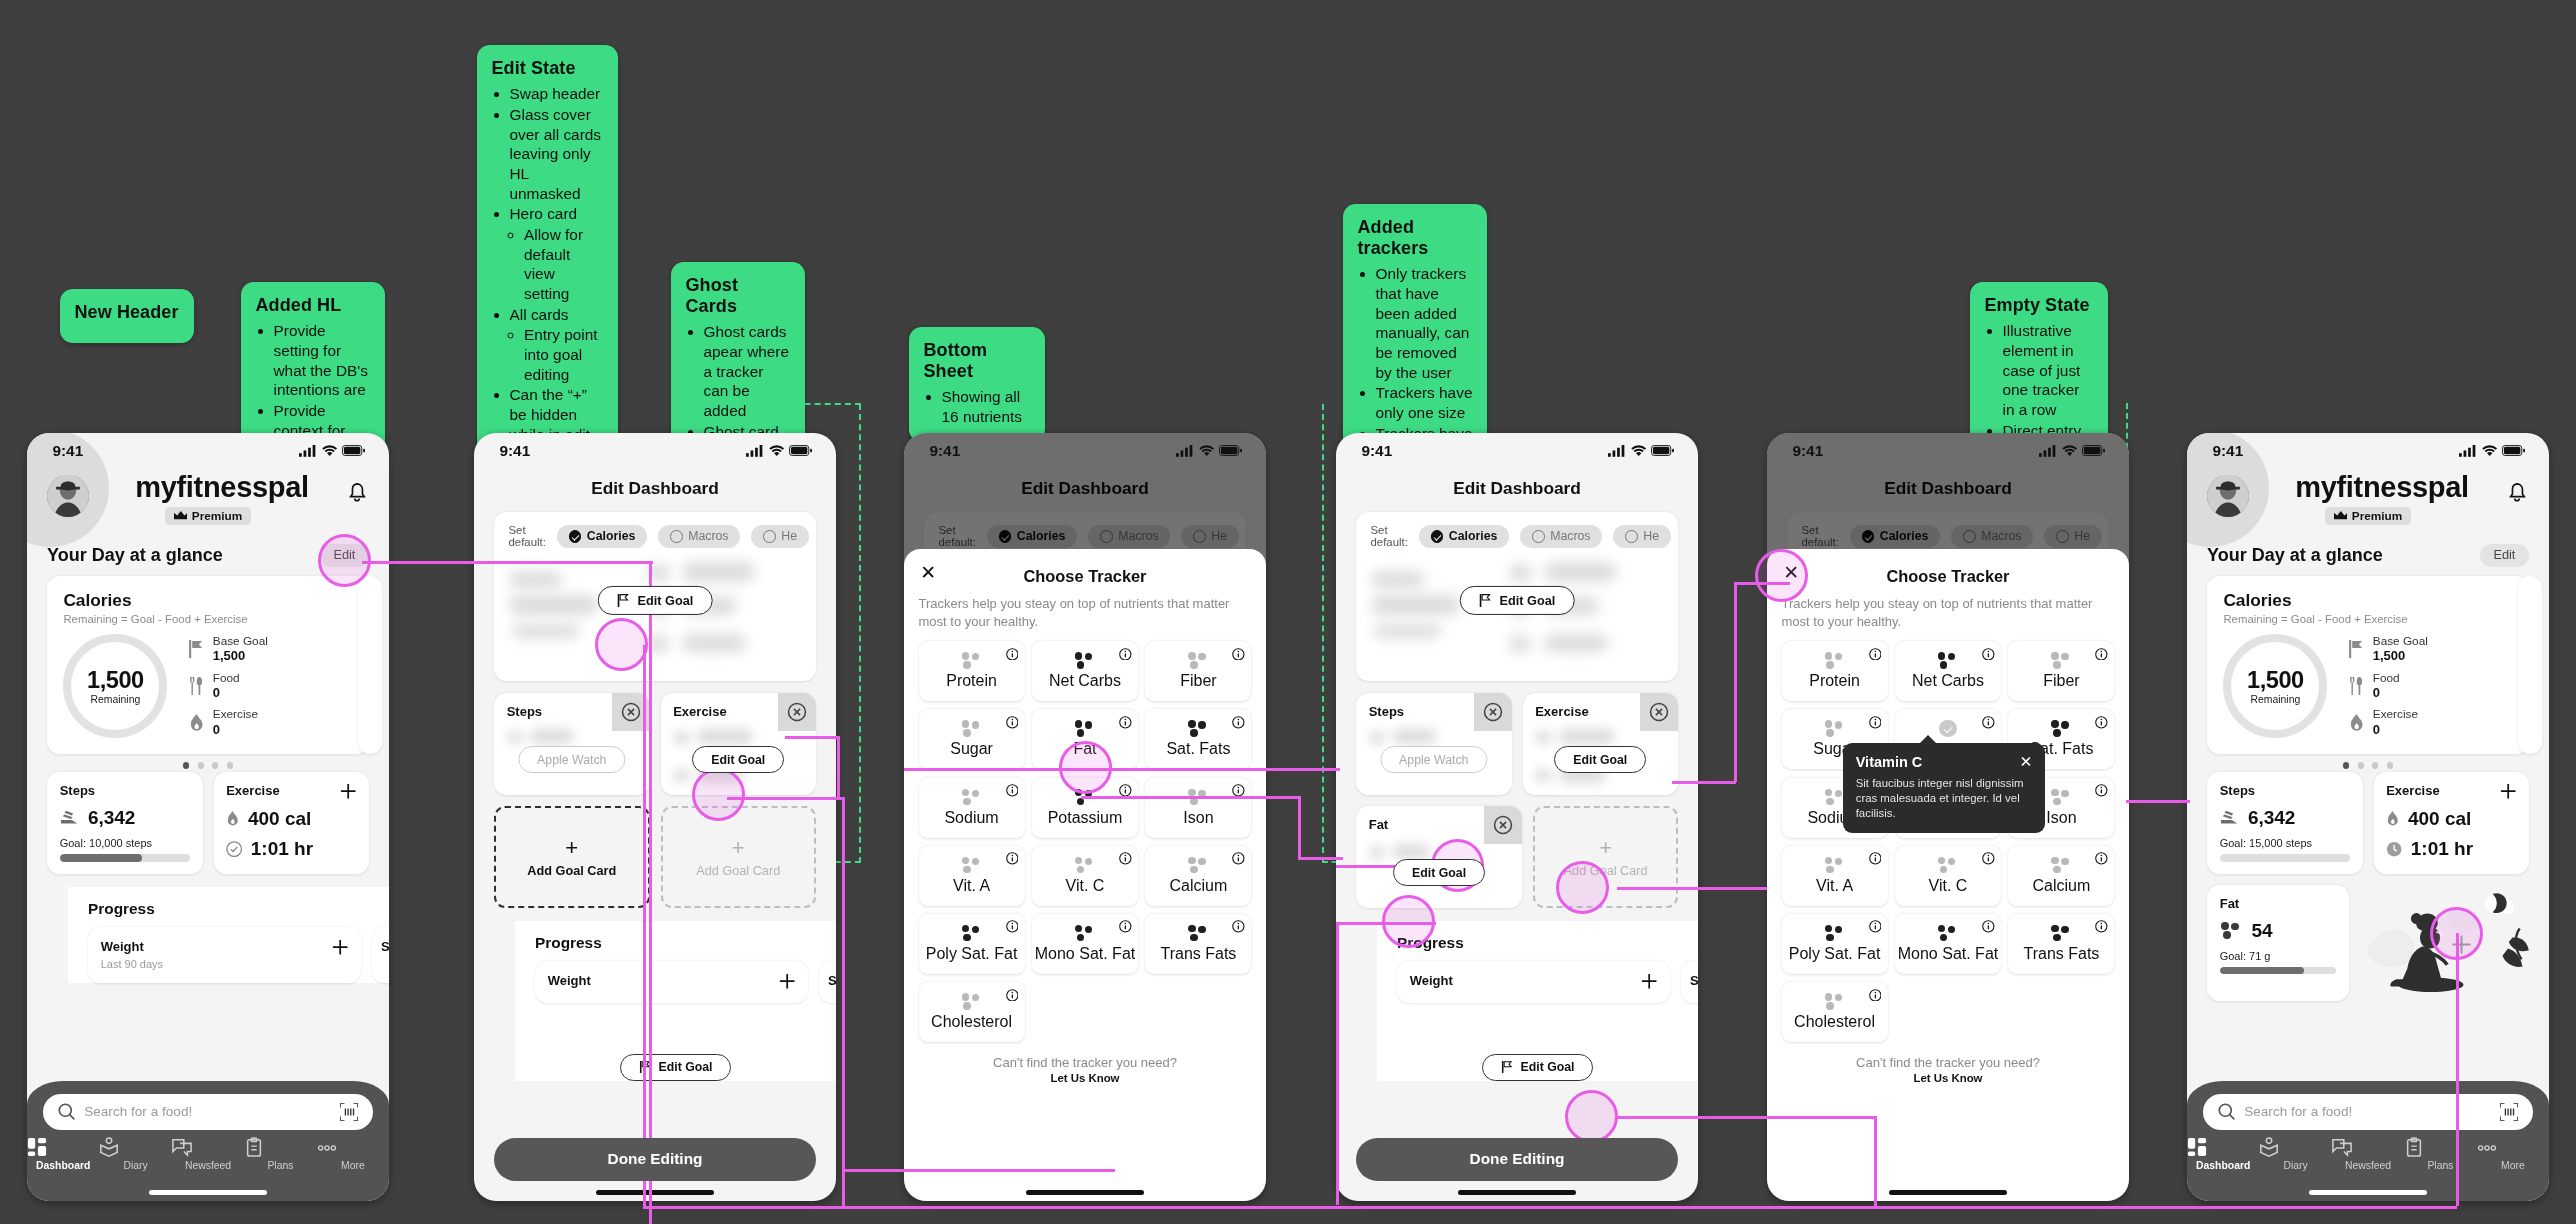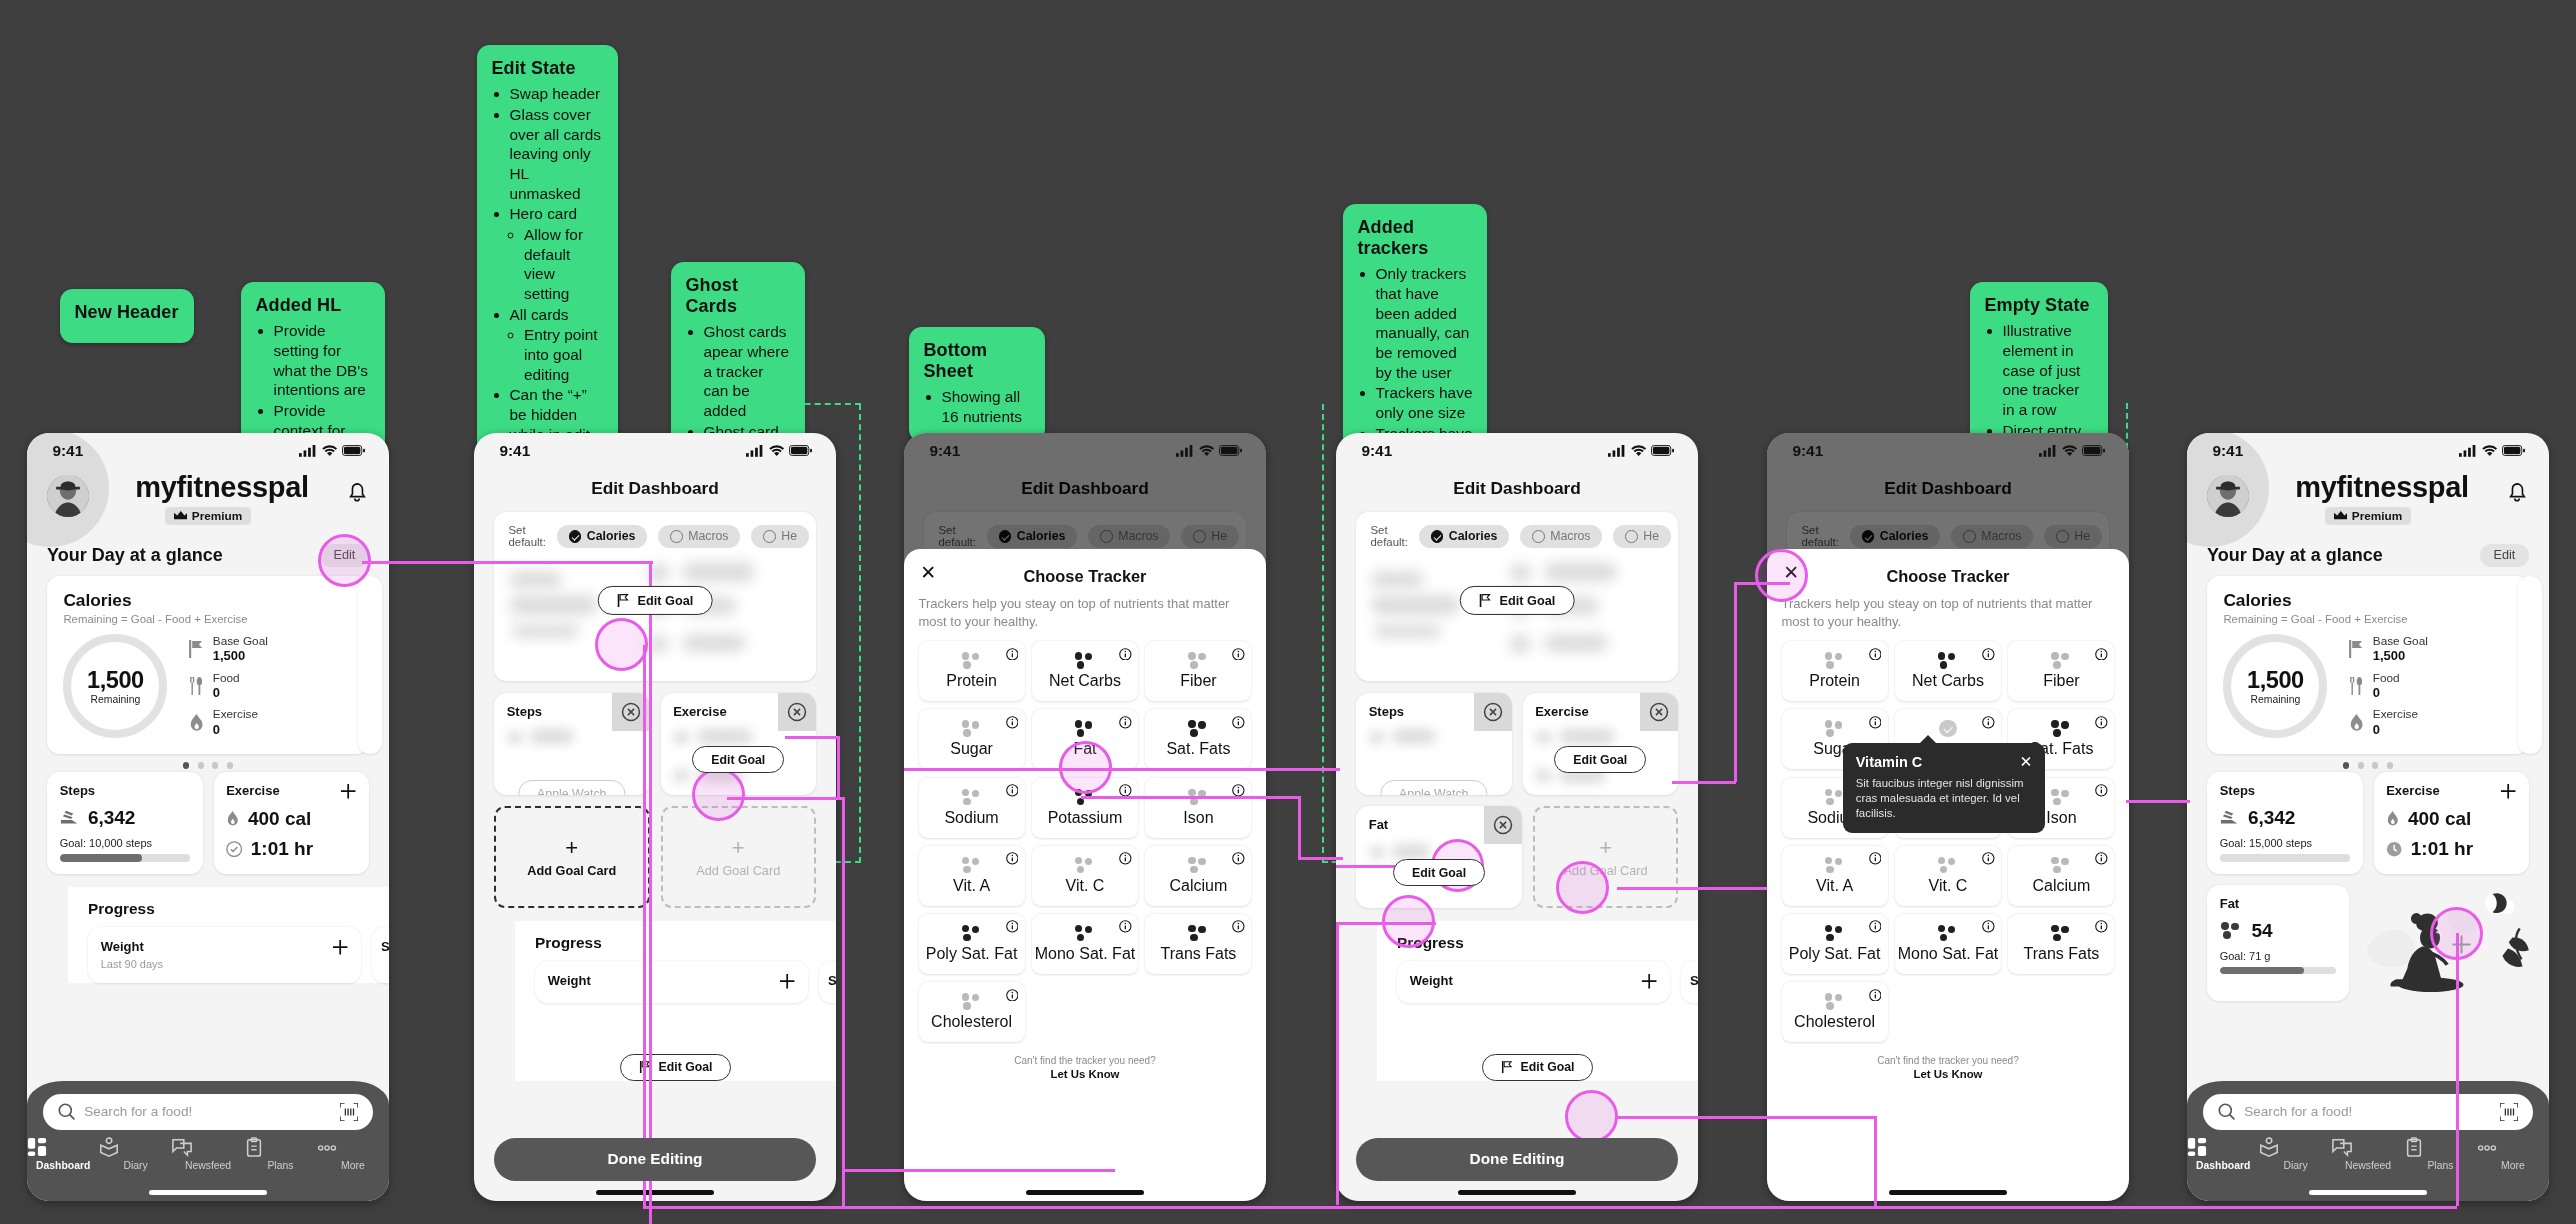--- a/index.html
+++ b/index.html
@@ -182,21 +182,21 @@
   .xbtn {
     position:absolute; right:0; top:0; width: 38px; height: 38px;
     background:rgba(170,170,170,.45);
     display:flex; align-items:center; justify-content:center;
   }
   .pillbtn {
     position:absolute; left:50%; top:52%; transform:translateX(-50%);
     background:#fff; border:1.1px solid #333; border-radius: 15.4px;
     padding: 5.5px 18px; font-size: 12.3px; font-weight:bold; color:#111; white-space:nowrap; z-index:2;
   }
-  .pillbtn.ghosttxt { color:#aaa; border-color:#ccc; font-weight:normal;margin-top:34px; }
+  .pillbtn.ghosttxt { color:#aaa; border-color:#ccc; font-weight:normal; }
   .ghost {
     height: 102px; border: 2px dashed #2f2f2f; border-radius: 11px;
     display:flex; flex-direction:column; align-items:center; justify-content:center; gap: 5.5px;
     font-size: 12.7px; font-weight:bold; color:#111;
   }
   .ghost.faint { border-color:#bdbdbd; color:#b3b3b3; font-weight:normal; }
   .ghost .plus { font-size: 22px; line-height: 1; font-weight: normal; }
   .done-btn {
     position:absolute; left: 20px; right: 20px; bottom: 20px;
     background:#575757; color:#fff; border-radius: 23.6px;
@@ -227,21 +227,21 @@
   .dotsicon i:nth-child(1){ left: 1.8px; top: 0px; }
   .dotsicon i:nth-child(2){ left: 11.8px; top: 0.9px; }
   .dotsicon i:nth-child(3){ left: 3.6px; top: 9px; }
   .tg.dark .dotsicon i { background:#1f1f1f; }
   .check { width: 17.3px; height: 17.3px; border-radius:50%; background:#c9c9c9; position:relative; }
   .check:after{
     content:""; position:absolute; left:4.5px; top:5.5px; width:7.3px; height:3.6px;
     border-left:1.8px solid #fff; border-bottom:1.8px solid #fff; transform:rotate(-45deg);
   }
   .sheet-foot { text-align:center; margin-top: 12.7px; }
-  .sheet-foot .q { font-size: 10px; color:#8a8a8a; }
+  .sheet-foot .q { font-size: 13px; color:#8a8a8a; }
   .sheet-foot .a { font-size: 11.4px; color:#111; font-weight:bold; margin-top: 1.8px; }
 
   .tooltip {
     position:absolute; width: 202px; background:#2b2b2b; border-radius: 9px;
     padding: 11px 12.7px; color:#fff; z-index: 20;
   }
   .tooltip .tth { display:flex; justify-content:space-between; align-items:center; }
   .tooltip .ttt { font-size: 14.5px; font-weight:bold; }
   .tooltip .ttx { font-size: 15.4px; line-height:1; }
   .tooltip p { font-size: 11.4px; line-height: 1.35; margin-top: 5.5px; color:#e4e4e4; }

